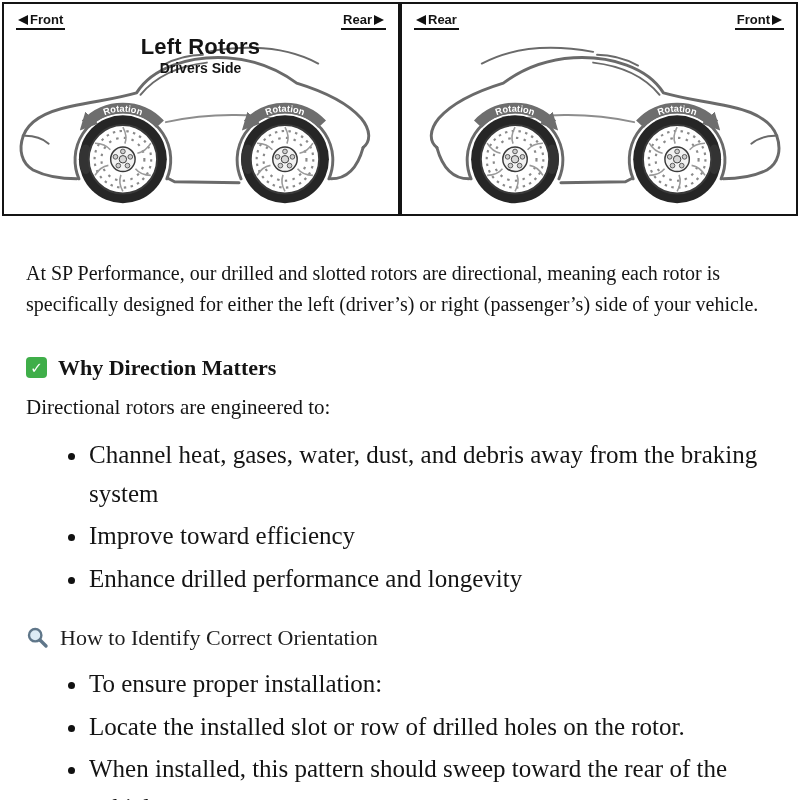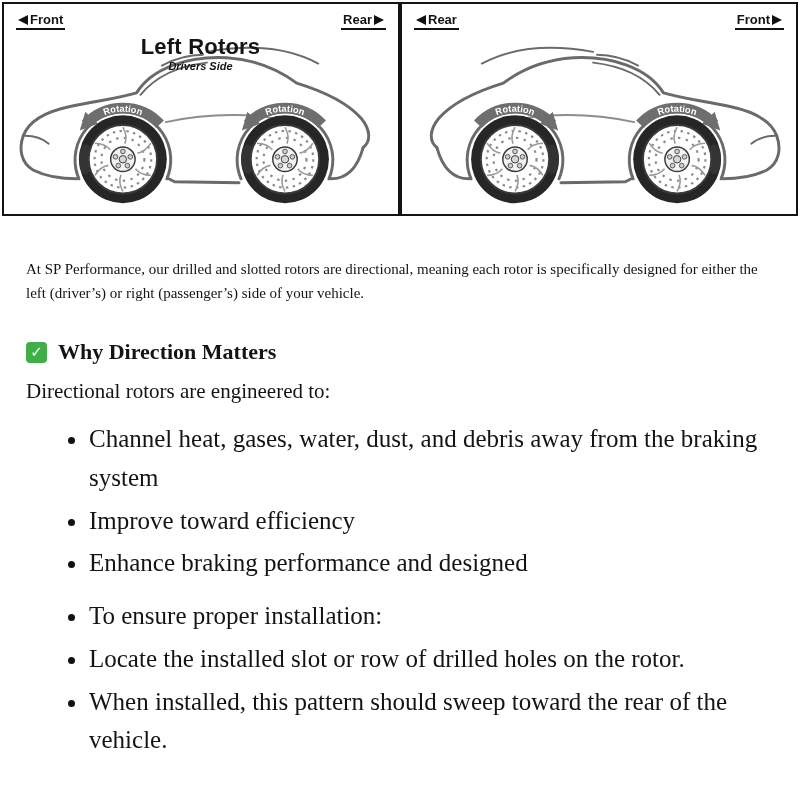--- a/index.html
+++ b/index.html
@@ -4,32 +4,32 @@
 <style>
   html,body{margin:0;padding:0;background:#fff;}
   body{width:800px;font-family:"Liberation Serif",serif;color:#141414;}
 
   
   .diagram{display:flex;padding:2px 2px 16px 2px;}
   .panel{flex:1;border:2px solid #141414;background:#fff;position:relative;height:210px;overflow:hidden;}
   .panel-header{position:relative;height:42px;}
   .panel-titles{position:absolute;left:0;right:1px;top:4px;text-align:center;font-family:"Liberation Sans",sans-serif;margin-top:26px;}
   .panel-title{font-size:22px;font-weight:bold;letter-spacing:.2px;}
-  .panel-subtitle{font-size:11px;font-weight:bold;font-style:italic;margin-top:0px;}
+  .panel-subtitle{font-size:14px;font-weight:bold;margin-top:0px;}
   .dir{position:absolute;top:8px;display:inline-flex;align-items:center;gap:2px;border-bottom:2.5px solid #111;padding:0 2px 1px 2px;font-family:"Liberation Sans",sans-serif;font-weight:bold;font-size:13px;}
   .dir.left{left:12px;}
   .dir.right{right:12px;}
   .tri{width:0;height:0;border-top:5px solid transparent;border-bottom:5px solid transparent;display:inline-block;}
   .tri-left{border-right:10px solid #111;}
   .tri-right{border-left:10px solid #111;}
   .car-svg{display:block;width:100%;height:166px;}
 
   
   .article{padding:14px 26px 10px 26px;}
-  .article p{font-size:15px;line-height:1.57;margin:12px 0 34px 0;}
+  .article p{font-size:20px;line-height:1.57;margin:12px 0 34px 0;}
   .sec-head{display:flex;align-items:center;gap:11px;font-size:22px;margin:26px 0 14px 0;}
   .sec-head.bold{font-weight:bold;}
   .sec-head.normal{font-weight:normal;color:#1d1d1d;}
   .lead{font-size:21px;margin:14px 0 16px 0;}
   ul{margin:10px 0 14px 0;padding-left:63px;}
   li{font-size:25px;line-height:1.55;margin-bottom:4px;}
   li::marker{color:#111;}
   .check-icon{width:21px;height:21px;border-radius:4px;background:#3fae49;color:#fff;display:inline-flex;align-items:center;justify-content:center;font-family:"DejaVu Sans",sans-serif;font-size:15px;font-weight:bold;flex:0 0 auto;}
   .mag-icon{flex:0 0 auto;display:inline-flex;}
 </style>
@@ -240,23 +240,32 @@
   <div class="sec-head bold">
     <span class="check-icon">✓</span>
     <span>Why Direction Matters</span>
   </div>
 
   <div class="lead">Directional rotors are engineered to:</div>
 
   <ul>
     <li>Channel heat, gases, water, dust, and debris away from the braking system</li>
     <li>Improve toward efficiency</li>
-    <li>Enhance braking performance and designed</li>
+    <li>Enhance drilled performance and longevity</li>
   </ul>
 
+  <div class="sec-head normal">
+    <span class="mag-icon">
+      <svg width="23" height="23" viewBox="0 0 23 23">
+        <circle cx="9.2" cy="9.2" r="6.2" fill="#dcebf5" stroke="#5f7689" stroke-width="2.4"></circle>
+        <line x1="14" y1="14" x2="20" y2="20" stroke="#5f7689" stroke-width="3.4" stroke-linecap="round"></line>
+      </svg>
+    </span>
+    <span>How to Identify Correct Orientation</span>
+  </div>
 
   <ul>
     <li>To ensure proper installation:</li>
     <li>Locate the installed slot or row of drilled holes on the rotor.</li>
     <li>When installed, this pattern should sweep toward the rear of the vehicle.</li>
   </ul>
 
 </div>
 
 </body></html>

